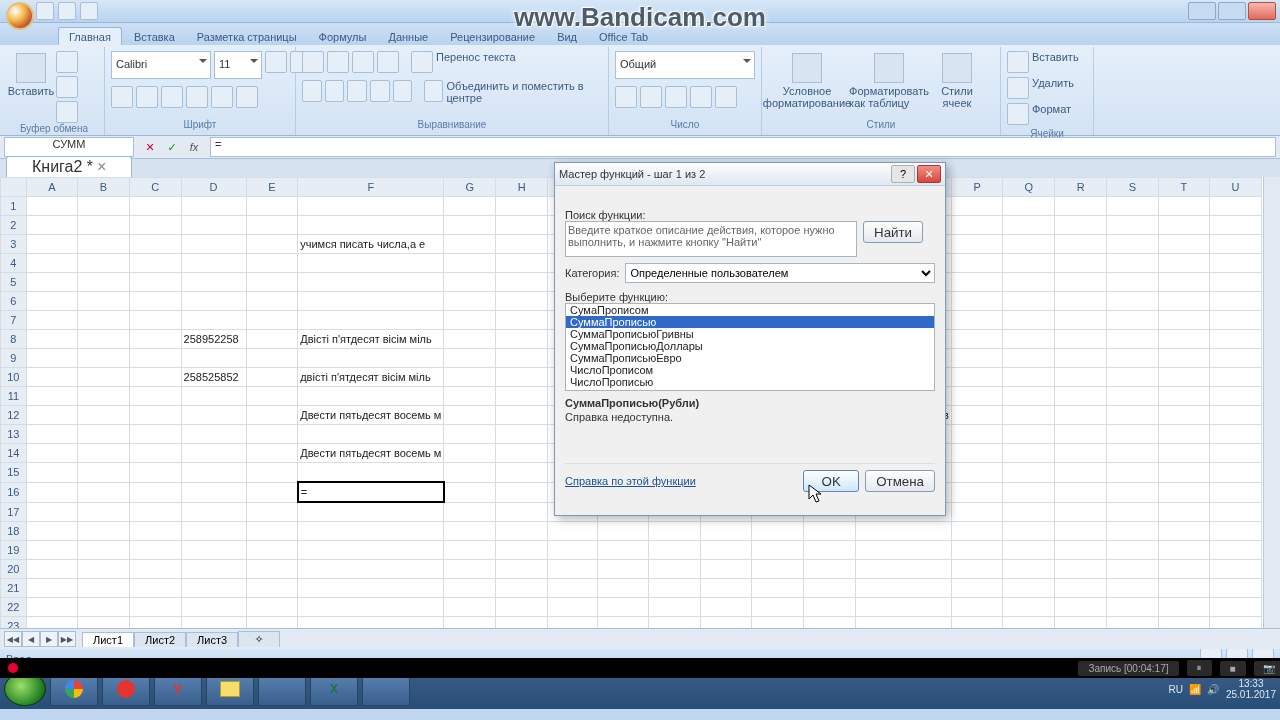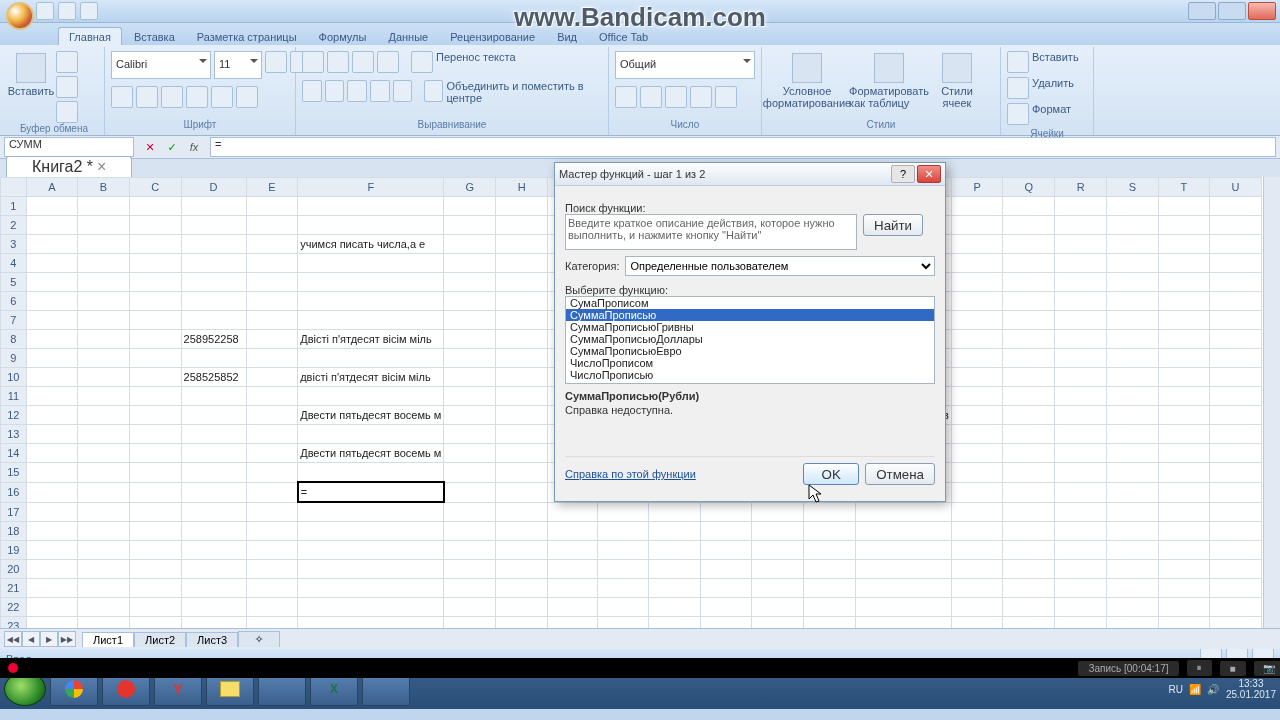--- a/index.html
+++ b/index.html
@@ -21,21 +21,21 @@
 .group .gbody{flex:1;display:flex;align-items:flex-start;gap:4px;padding-top:2px}
 .group .glabel{text-align:center;color:#5a7ca5;font-size:10px;height:14px}
 .bigbtn{width:42px;height:62px;display:flex;flex-direction:column;align-items:center;justify-content:flex-start;padding-top:2px;color:#3b5a84}
 .bigbtn .ic{width:28px;height:28px;background:#d8e4f2;border:1px solid #a7bfd9;margin-bottom:2px}
 .smbtn{width:20px;height:20px;background:#e6eef8;border:1px solid #a7bfd9;border-radius:2px;display:inline-block}
 .combo{height:20px;border:1px solid #a7bfd9;background:#fff;padding:6px 14px 0 4px;min-width:80px;position:relative;color:#333}
 .combo::after{content:"";position:absolute;right:3px;top:7px;border:4px solid transparent;border-top-color:#555}
 .row{display:flex;gap:3px;margin-bottom:3px}
 
 .fbar{height:22px;background:#e3eaf3;border-bottom:1px solid #a7bfd9;display:flex;align-items:center;padding:0 4px}
-.namebox{width:120px;height:18px;border:1px solid #a7bfd9;background:#fff;padding:0 4px;text-align:left;color:#333}
+.namebox{width:120px;height:18px;border:1px solid #a7bfd9;background:#fff;padding:0 4px;text-align:center;color:#333}
 .fctl{display:flex;gap:2px;margin:0 6px}
 .fctl span{width:18px;height:18px;display:flex;align-items:center;justify-content:center;color:#666;border:1px solid transparent}
 .fctl .cx{color:#c03}
 .fctl .ck{color:#090}
 .fctl .fx{font-style:italic;color:#555}
 .fedit{flex:1;height:18px;border:1px solid #a7bfd9;background:#fff;padding:0 4px;color:#333}
 
 .booktabs{height:18px;background:#d7e3f1;display:flex;align-items:flex-end;padding-left:6px}
 .booktabs .tab{background:#fff;border:1px solid #9cb6d6;border-bottom:none;padding:1px 25px;font-size:16px;color:#333;border-radius:3px 3px 0 0}
 .booktabs .x{margin-left:4px;color:#888}
@@ -56,21 +56,21 @@
 .sheetnav .stab.inactive{background:#dce6f1}
 
 .statusbar{height:20px;background:linear-gradient(#d7e7f8,#b9d3ef);display:flex;align-items:center;justify-content:space-between;padding:0 6px;color:#3b5a84}
 
 .dialog{position:absolute;left:554px;top:162px;width:390px;background:#f0f0f0;border:1px solid #7a98b8;box-shadow:3px 3px 10px rgba(0,0,0,0.3);font-size:11px;z-index:50}
 .dialog .dtitle{height:22px;background:linear-gradient(#fdfdfe,#dfe7f2);border-bottom:1px solid #c0cee0;display:flex;align-items:center;justify-content:space-between;padding:0 4px}
 .dialog .dtitle .t{color:#333}
 .dialog .dtitle .btns{display:flex;gap:2px}
 .dialog .dtitle .btns span{width:22px;height:16px;border:1px solid #b0b0b0;background:#e6e6e6;display:flex;align-items:center;justify-content:center;border-radius:2px}
 .dialog .dtitle .btns .xb{background:linear-gradient(#f08f87,#d9463a);color:#fff;border-color:#a83b31}
-.dialog .dbody{padding:16px 10px}
+.dialog .dbody{padding:23px 10px}
 .dialog label{color:#333}
 .dialog .searchrow{display:flex;gap:6px;align-items:flex-start;margin-bottom:6px}
 .dialog textarea.search{width:286px;height:30px;border:1px solid #a7b4c2;font-family:inherit;font-size:11px;padding:2px;resize:none;color:#666}
 .dialog .btn{height:22px;min-width:56px;border:1px solid #8a9cb2;background:linear-gradient(#fdfdfd,#e4e9f0);border-radius:3px;padding:0 10px;color:#333}
 .dialog .btn.primary{background:linear-gradient(#fdffff,#cfe6fb);border-color:#5e86b8}
 .dialog .catrow{display:flex;align-items:center;gap:6px;margin-bottom:8px}
 .dialog select{flex:1;height:20px;border:1px solid #a7b4c2;background:#fff;font-family:inherit;font-size:11px}
 .dialog .listbox{height:86px;border:1px solid #a7b4c2;background:#fff;overflow-y:scroll;margin-bottom:6px}
 .dialog .listbox div{padding:0 4px;height:12px;line-height:12px;color:#222}
 .dialog .listbox div.sel{background:#3169c6;color:#fff}

